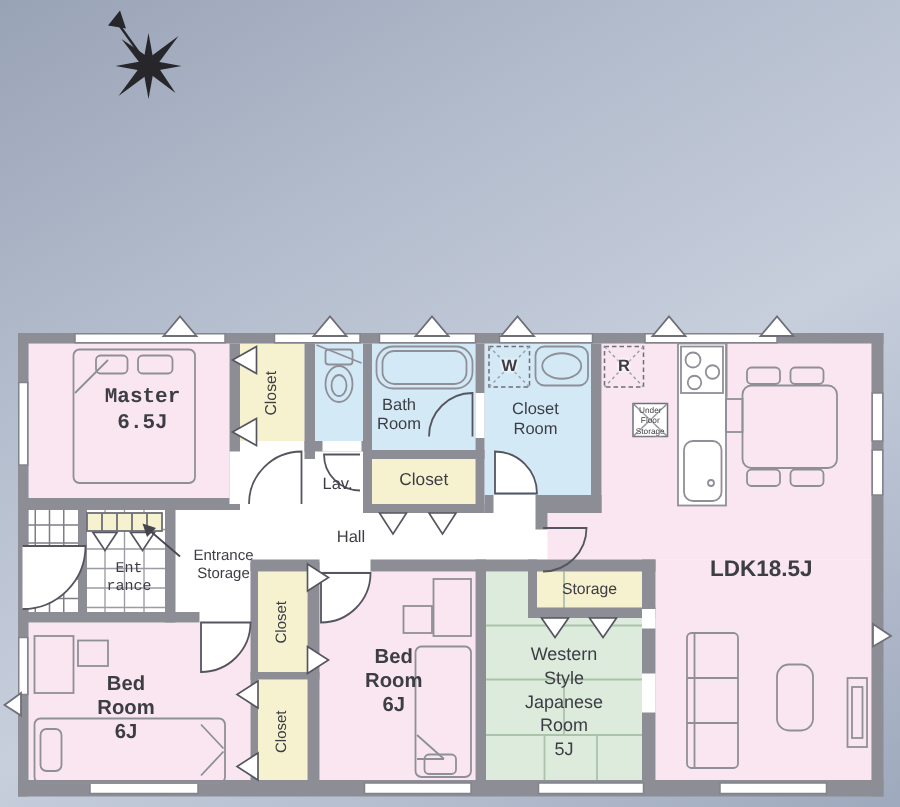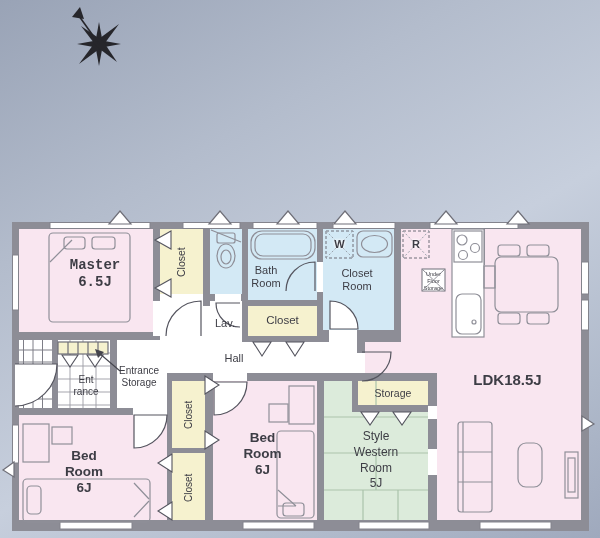--- a/index.html
+++ b/index.html
@@ -295,45 +295,46 @@
 <div class="lbl halo" style="left:420px;top:271px;width:27px;font-size:5.5px;line-height:1.25;">
   <div>Under</div>
   <div>Floor</div>
   <div>Storage</div>
 </div>
 
 <div class="lbl bold" style="left:450px;top:371px;width:115px;font-size:15px;">LDK18.5J</div>
 
 <div class="lbl" style="left:214px;top:352px;width:40px;font-size:11px;">Hall</div>
 
-<div class="lbl" style="left:63px;top:374px;width:46px;font-size:10px;">
+<div class="lbl" style="left:63px;top:374px;width:46px;font-size:10px;font-family:Liberation Mono, monospace;">
   <div>Ent</div>
   <div>rance</div>
 </div>
 
-<div class="lbl" style="left:107px;top:365px;width:64px;font-size:10px;">
+<div class="lbl" style="left:117px;top:365px;width:64px;font-size:10px;">
   <div>Entrance</div>
   <div>Storage</div>
 </div>
 
 <div class="lbl bold" style="left:34px;top:448px;width:100px;font-size:13.5px;">
   <div>Bed</div>
   <div>Room</div>
   <div>6J</div>
 </div>
 
 <div class="lbl bold" style="left:215px;top:430px;width:95px;font-size:13.5px;">
   <div>Bed</div>
   <div>Room</div>
   <div>6J</div>
 </div>
 
 <div class="lbl" style="left:326px;top:429px;width:100px;font-size:12px;line-height:1.32;">
+  <div>Western</div>
   <div>Style</div>
-  <div>Western</div>
+  <div>Japanese</div>
   <div>Room</div>
   <div>5J</div>
 </div>
 
 <div class="lbl" style="left:358px;top:387px;width:70px;font-size:10.5px;">Storage</div>
 
 <div class="lbl vlbl" style="left:177px;top:386px;width:23px;height:57px;font-size:10px;">Closet</div>
 
 <div class="lbl vlbl" style="left:177px;top:459px;width:23px;height:57px;font-size:10px;">Closet</div>
 

